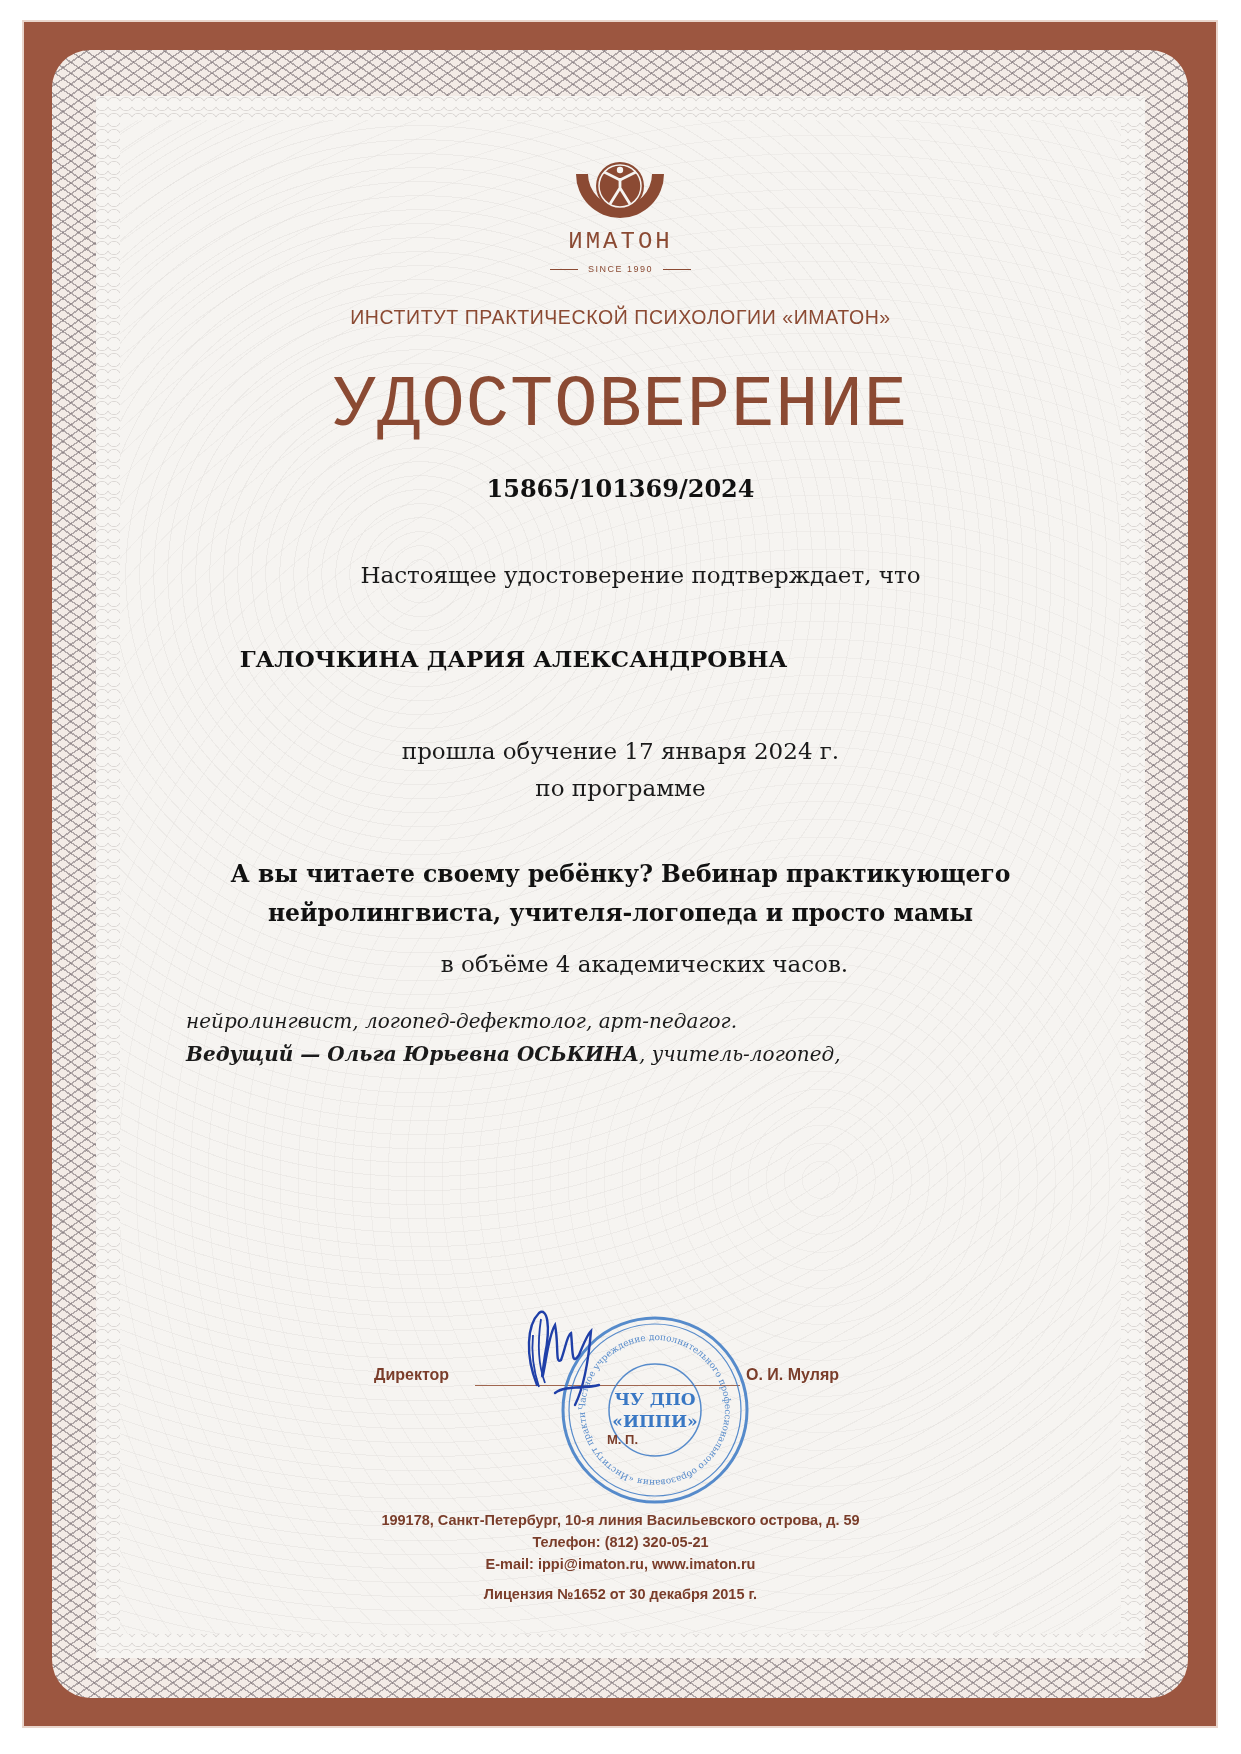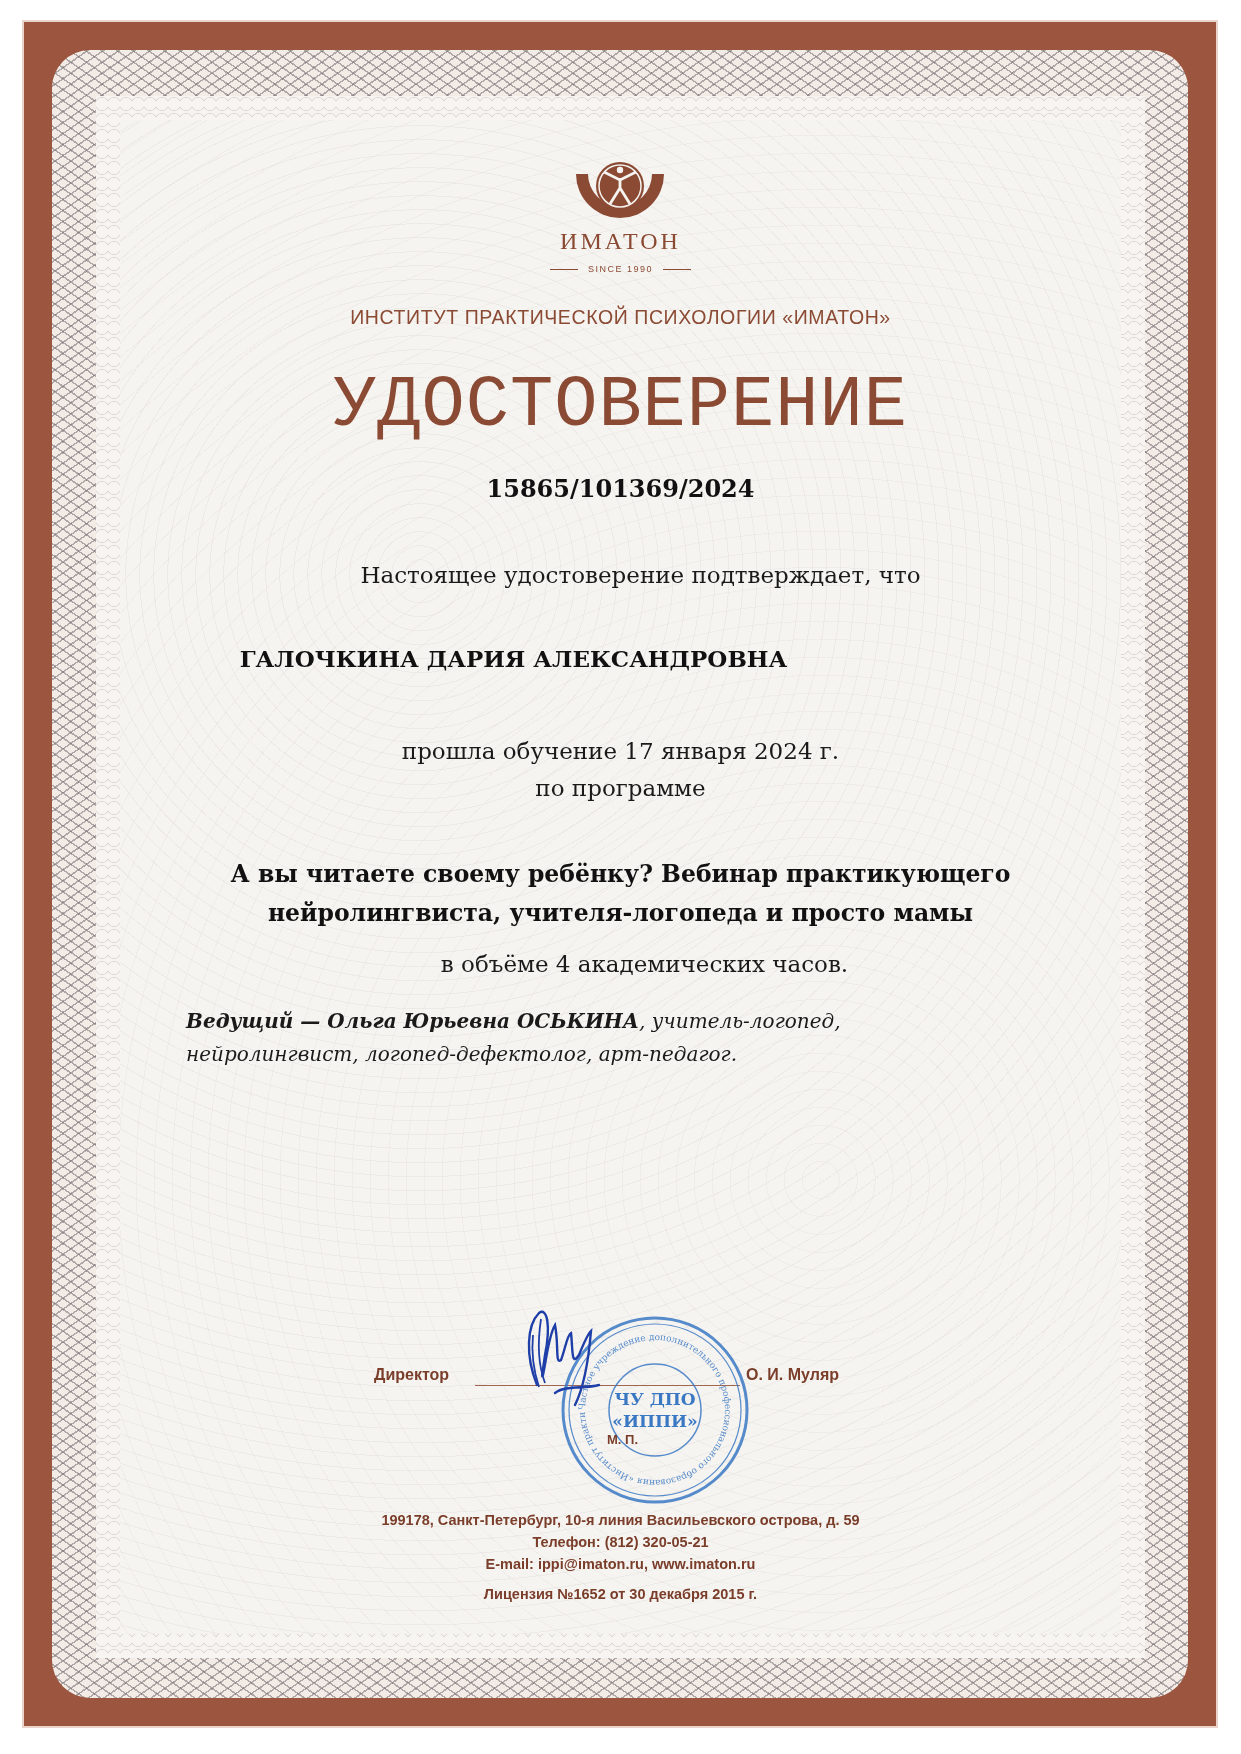--- a/index.html
+++ b/index.html
@@ -34,21 +34,21 @@
     background-image:
       repeating-radial-gradient(circle at 30% 30%, rgba(225,222,219,0.45) 0 1px, transparent 1px 14px),
       repeating-radial-gradient(circle at 70% 70%, rgba(225,222,219,0.35) 0 1px, transparent 1px 18px);
   }
 
   .content { position: absolute; left: 0; top: 0; width: 1241px; height: 1754px; }
 
   
   .logo { position: absolute; left: 572px; top: 160px; width: 96px; height: 68px; }
   .brand { position: absolute; left: 0; width: 1241px; top: 228px; text-align: center;
-           font-family: Liberation Serif, serif; color: #8b4a33; font-size: 24px; letter-spacing: 3px; }
+           font-family: Liberation Mono, monospace; color: #8b4a33; font-size: 24px; letter-spacing: 3px; }
   .since { position: absolute; left: 0; width: 1241px; top: 264px; text-align: center;
            font-family: "Liberation Sans", sans-serif; color: #8b4a33; font-size: 9px; letter-spacing: 1.5px; }
   .since::before, .since::after { content: ""; display: inline-block; width: 28px; height: 1px; background: #8b4a33; vertical-align: middle; margin: 0 10px; }
 
   .institute { position: absolute; left: 0; width: 1241px; top: 306px; text-align: center;
                font-family: "Liberation Sans", sans-serif; color: #8b4a33; font-size: 19.5px; letter-spacing: 0.6px; }
   .title { position: absolute; left: 0; width: 1241px; top: 366px; text-align: center;
            font-family: Liberation Mono, monospace; color: #8b4a33; font-size: 72px; letter-spacing: 1px; line-height: 80px; }
 
   .number { position: absolute; left: 0; width: 1241px; top: 474px; text-align: center;
@@ -116,22 +116,22 @@
   <div class="trained">
     <div>прошла обучение 17 января 2024 г.</div>
     <div>по программе</div>
   </div>
   <div class="program">
     <div>А вы читаете своему ребёнку? Вебинар практикующего</div>
     <div>нейролингвиста, учителя-логопеда и просто мамы</div>
   </div>
   <div class="volume">в объёме 4 академических часов.</div>
   <div class="lecturer">
+    <div>нейролингвист, логопед-дефектолог, арт-педагог.</div>
     <div><b>Ведущий — Ольга Юрьевна ОСЬКИНА</b><span>, учитель-логопед,</span></div>
-    <div>нейролингвист, логопед-дефектолог, арт-педагог.</div>
   </div>
 
   <div class="sig-label">Директор</div>
   <div class="sig-line"></div>
   <div class="sig-name">О. И. Муляр</div>
 
   <svg class="stamp" viewBox="0 0 200 200">
     <circle cx="100" cy="100" r="92" fill="none" stroke="#3a78c4" stroke-width="3" opacity="0.85"></circle>
     <circle cx="100" cy="100" r="86" fill="none" stroke="#3a78c4" stroke-width="1.2" opacity="0.85"></circle>
     <circle cx="100" cy="100" r="46" fill="none" stroke="#3a78c4" stroke-width="1.5" opacity="0.85"></circle>

